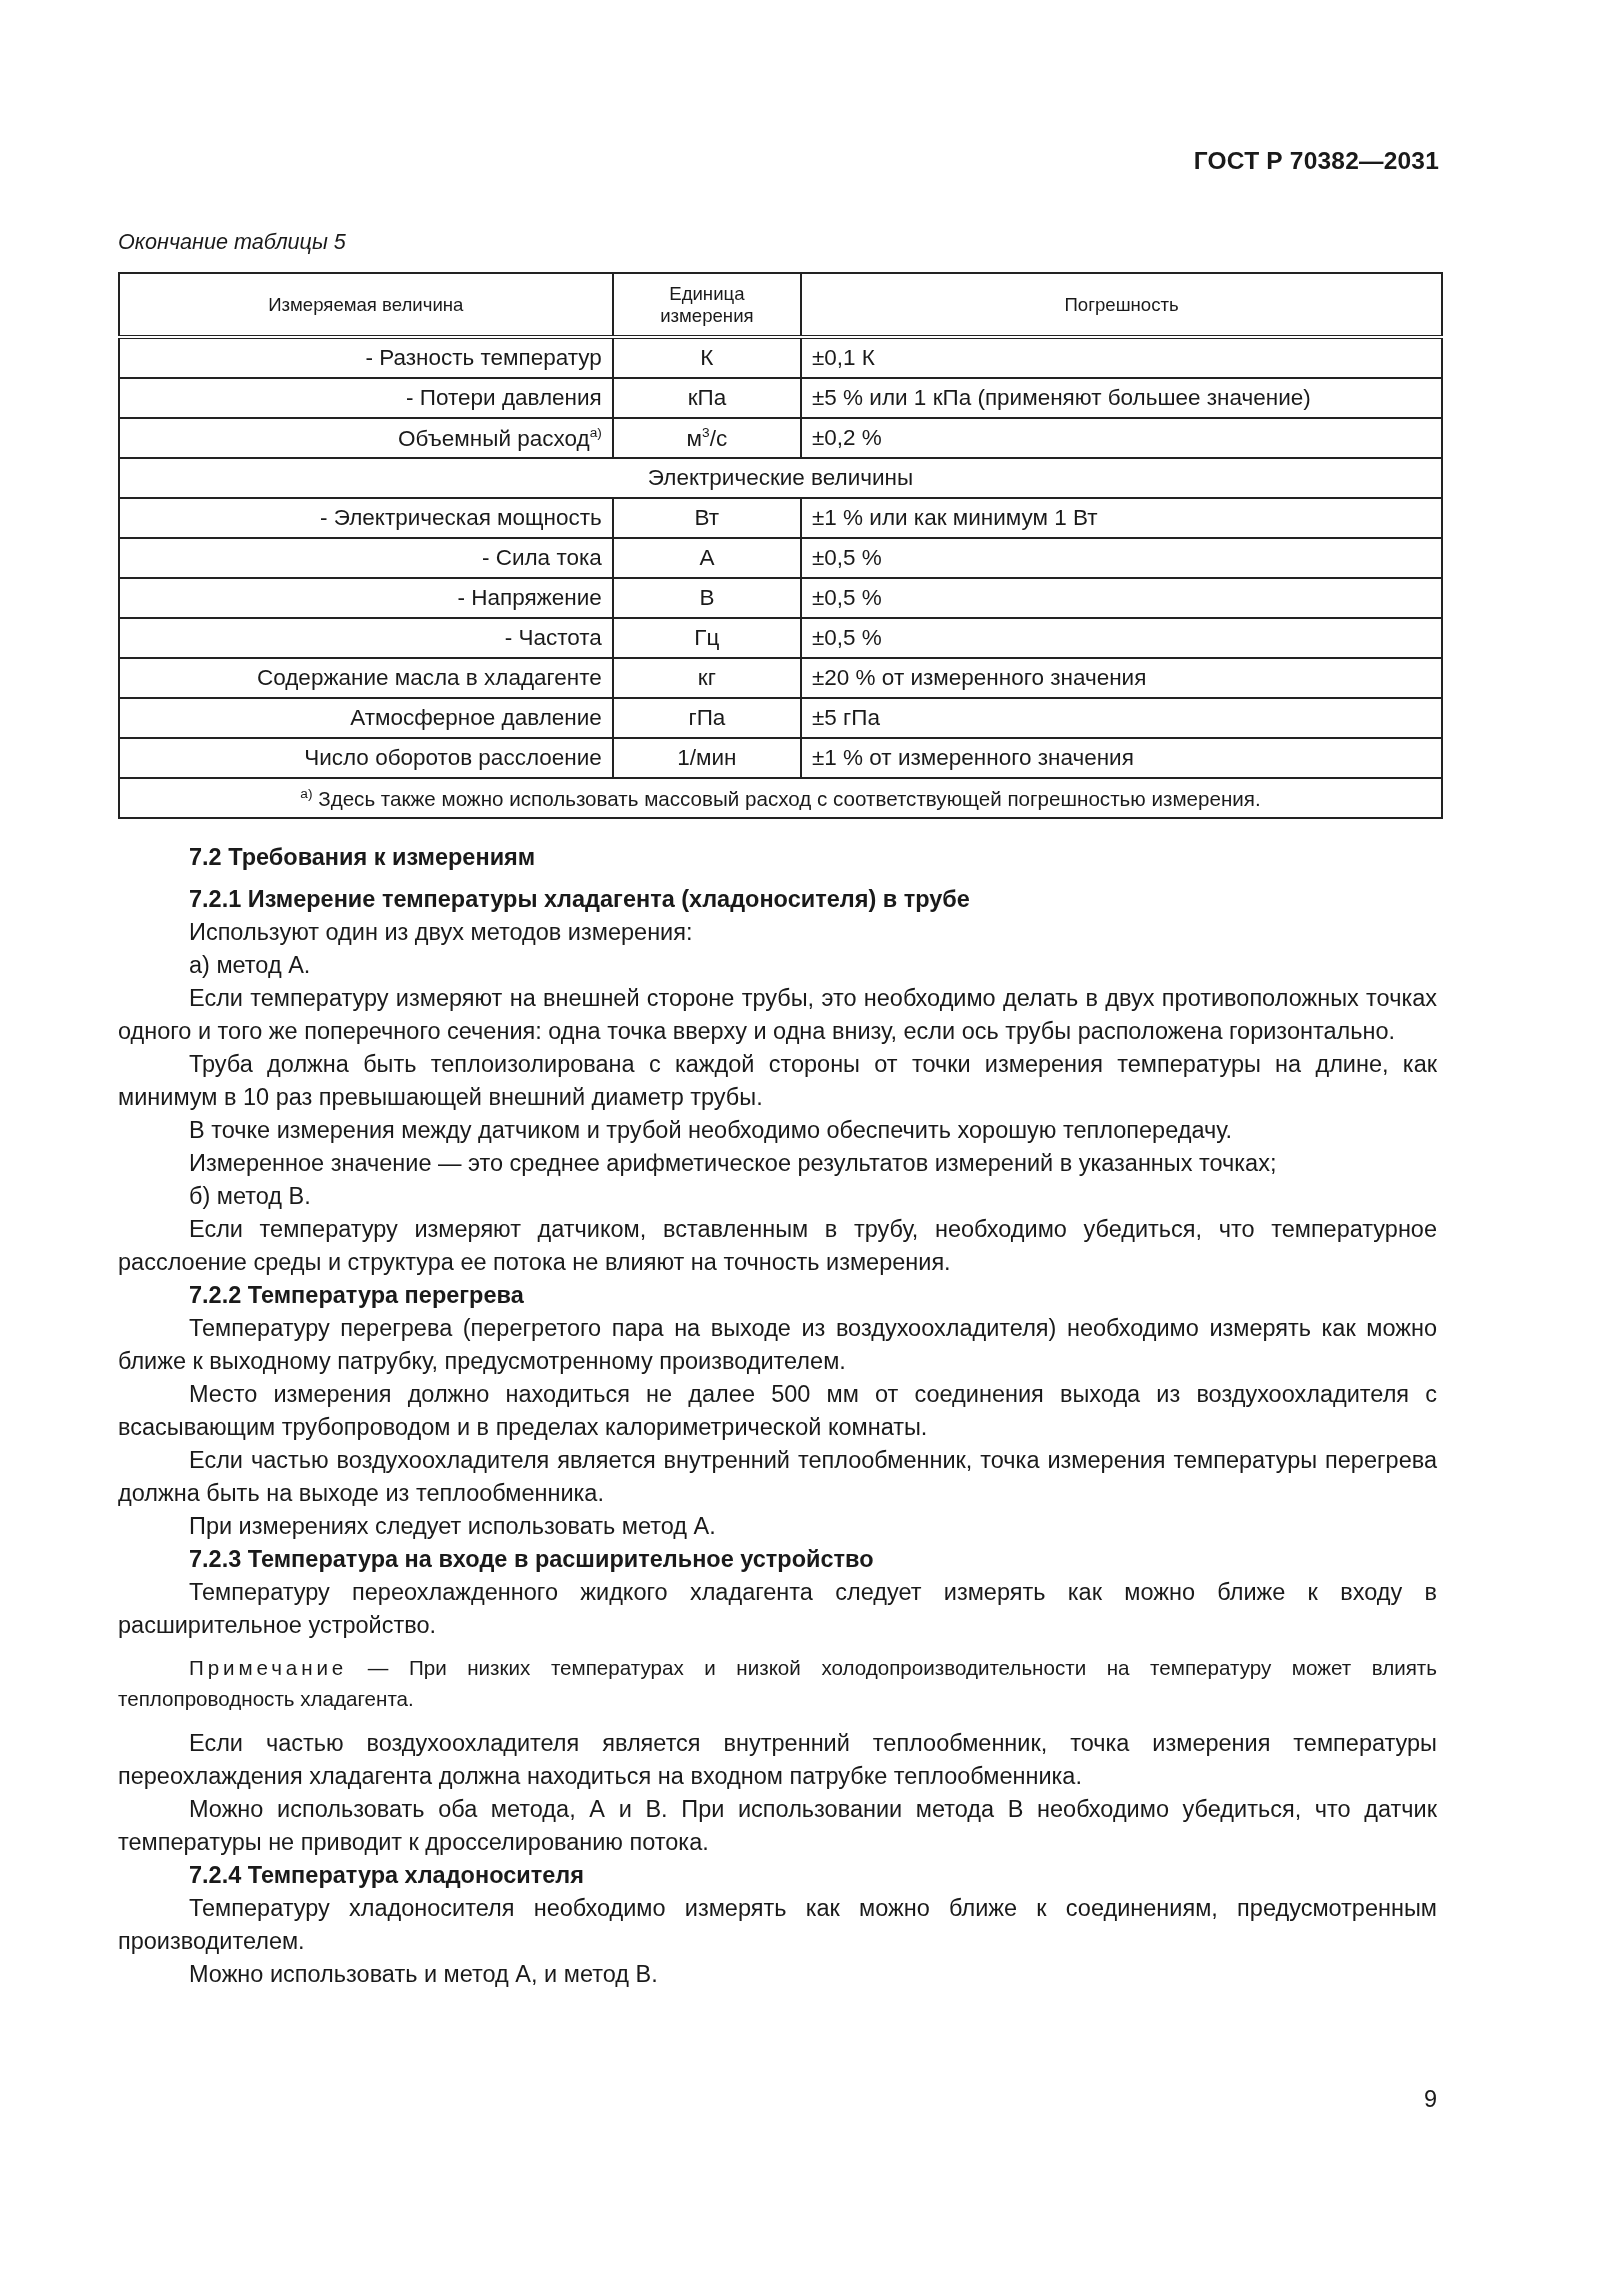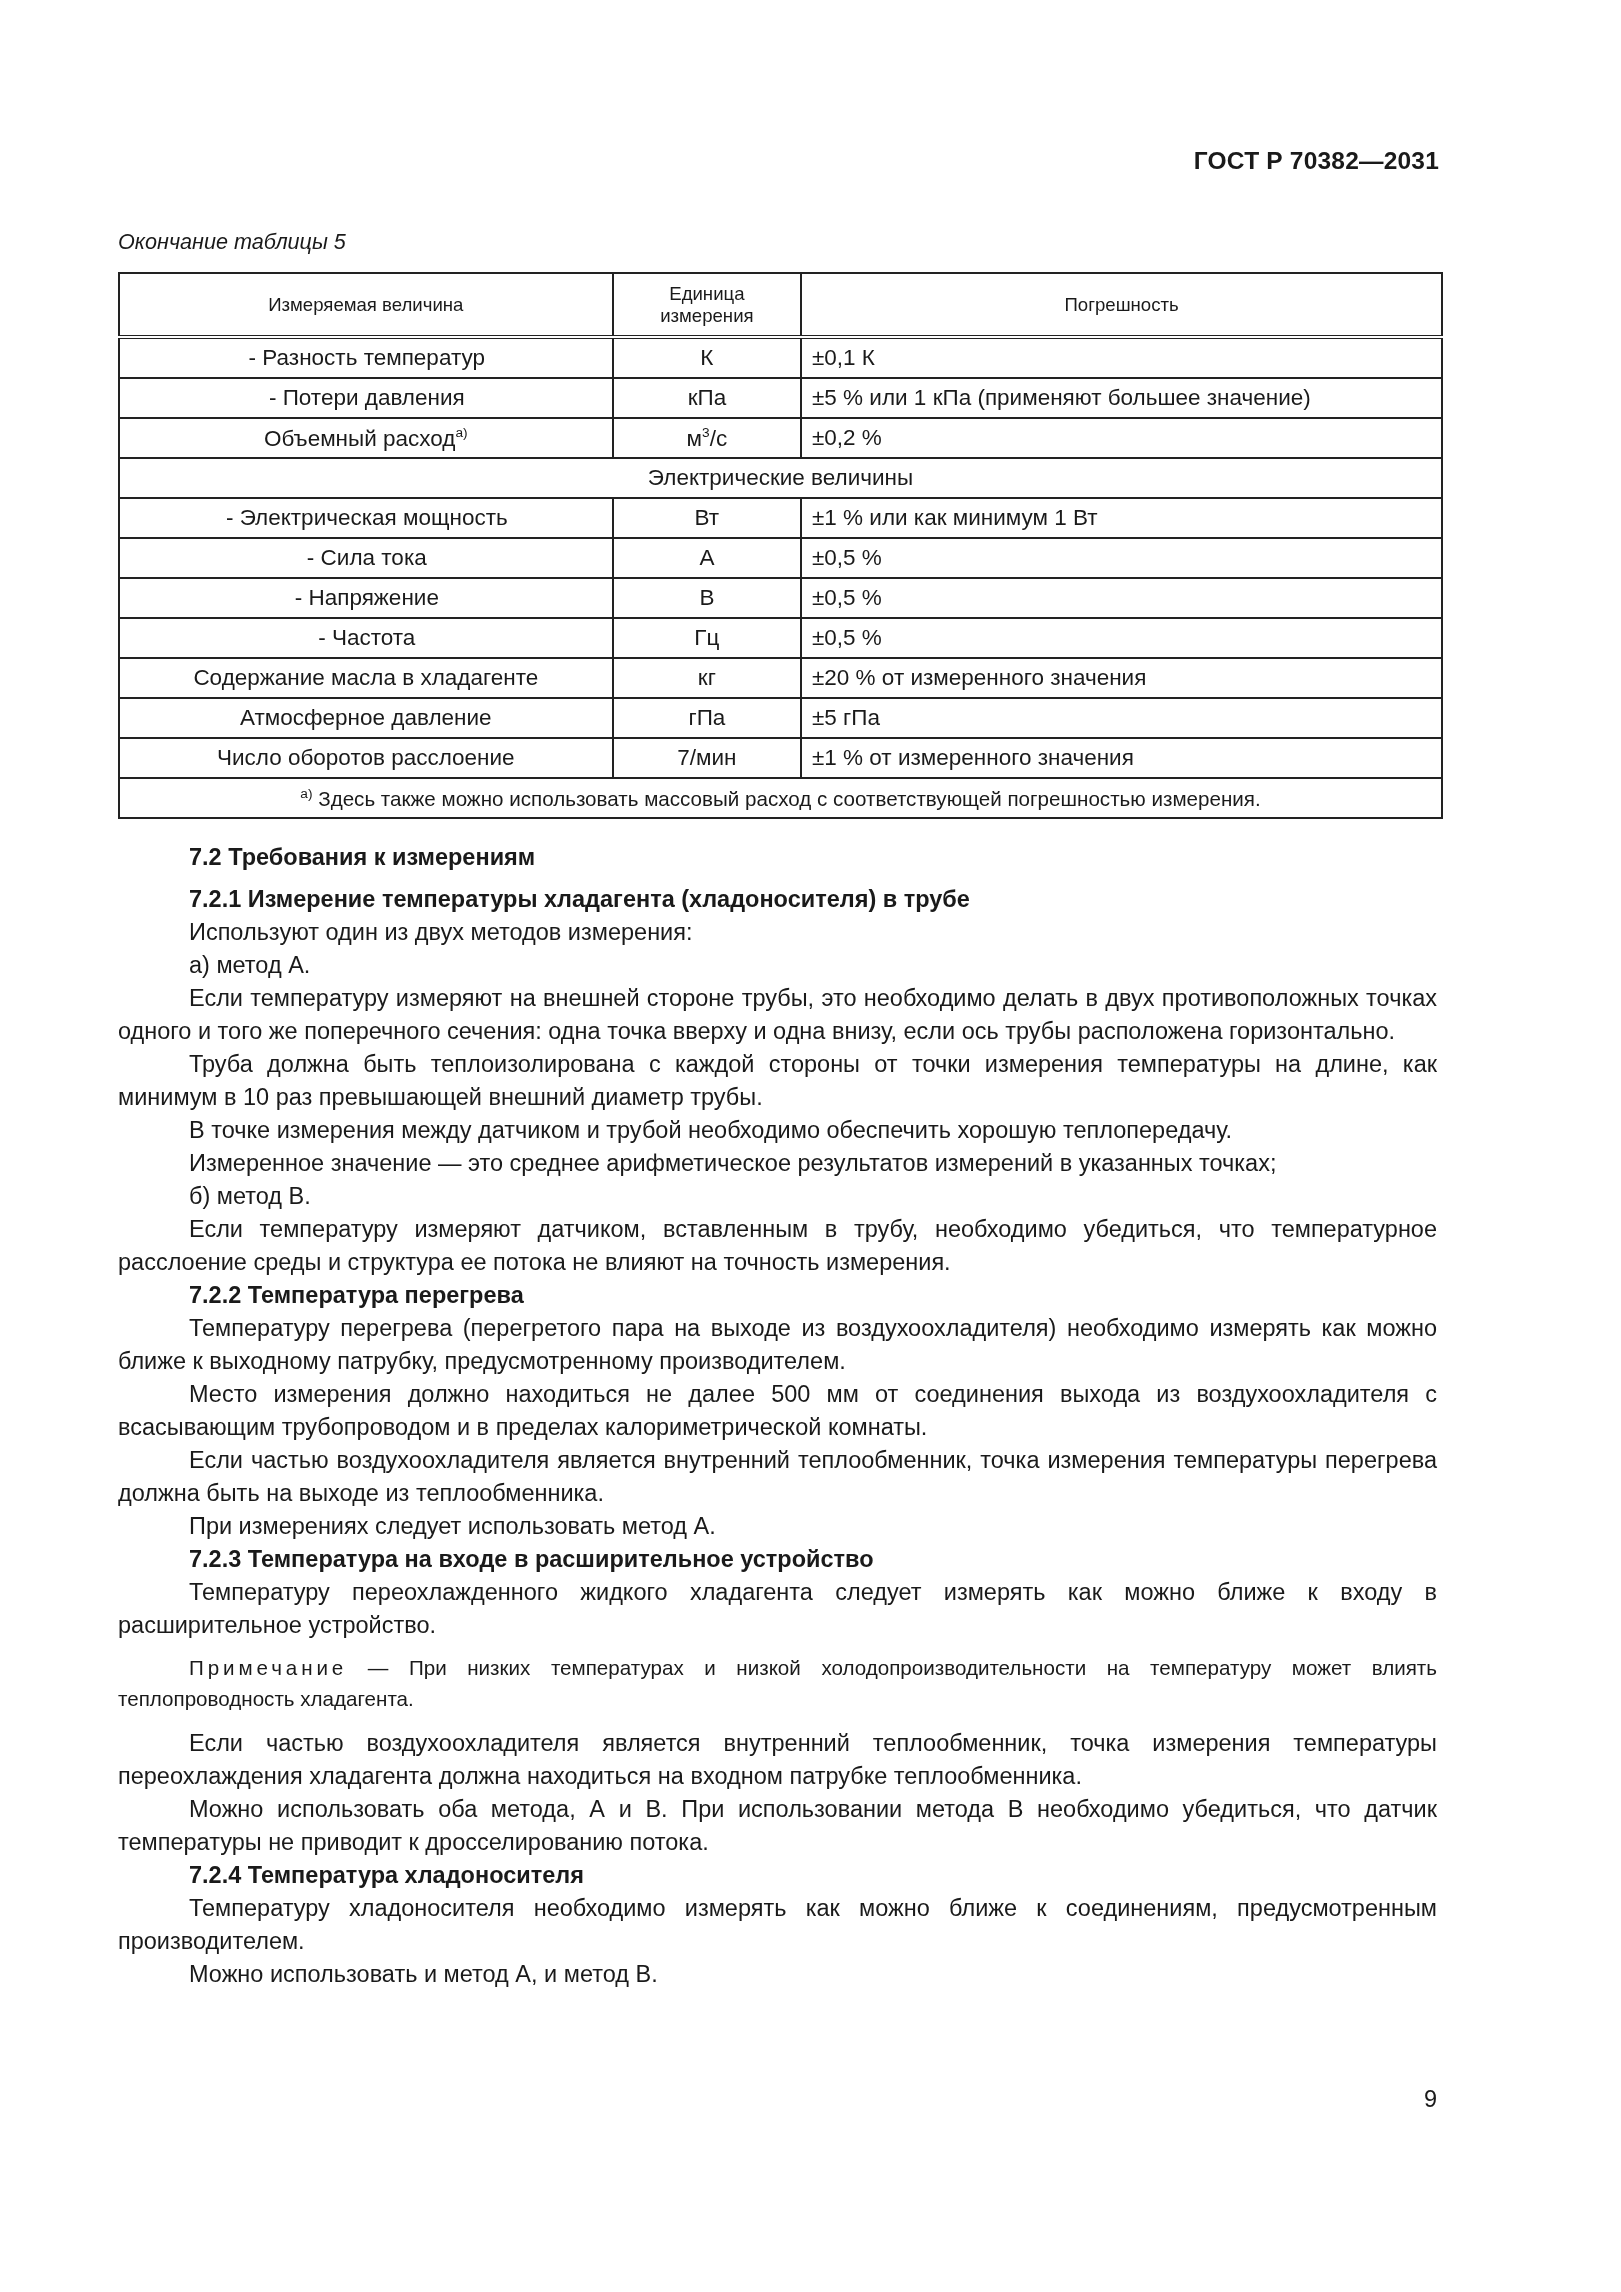--- a/index.html
+++ b/index.html
@@ -4,21 +4,21 @@
 <style>
   html,body{margin:0;padding:0;background:#fff;}
   body{width:1621px;height:2293px;position:relative;overflow:hidden;
        font-family:"Liberation Sans",sans-serif;color:#1a1a1a;}
   .hdr{position:absolute;top:147px;right:182px;font-weight:bold;font-size:24.5px;letter-spacing:0.2px;}
   .caption{position:absolute;top:229px;left:118px;font-style:italic;font-size:21.6px;}
   table.t{position:absolute;top:272px;left:118px;width:1325px;border-collapse:collapse;font-size:22.5px;}
   table.t td,table.t th{border:2px solid #222;padding:0 9.8px;height:38px;vertical-align:middle;}
   table.t th{font-weight:normal;font-size:18.6px;height:61px;text-align:center;line-height:21.6px;}
   table.t thead tr{border-bottom:4.9px double #222;}
-  .c1{width:470px;text-align:center;}
+  .c1{width:470px;text-align:right;}
   .c2{width:167px;text-align:center;}
   .c3{text-align:left;}
   .ind{padding-left:11.8px!important;}
   .grp{text-align:center!important;}
   .note{text-align:center!important;font-size:20.6px;}
   sup{font-size:13.7px;}
   .body{position:absolute;top:841px;left:118px;width:1319px;font-size:23.5px;line-height:33px;}
   .body p{margin:0;text-align:justify;text-indent:71px;}
   .body p.h{font-weight:bold;}
   .body p.h2{font-weight:bold;margin-bottom:8.8px;}
@@ -84,21 +84,21 @@
       <td class="c2">кг</td>
       <td class="c3">±20 % от измеренного значения</td>
     </tr>
     <tr>
       <td class="c1">Атмосферное давление</td>
       <td class="c2">гПа</td>
       <td class="c3">±5 гПа</td>
     </tr>
     <tr>
       <td class="c1">Число оборотов расслоение</td>
-      <td class="c2">7/мин</td>
+      <td class="c2">1/мин</td>
       <td class="c3">±1 % от измеренного значения</td>
     </tr>
     <tr>
       <td colspan="3" class="note"><sup>а)</sup><span> Здесь также можно использовать массовый расход с соответствующей погрешностью измерения.</span></td>
     </tr>
   </tbody>
 </table>
 
 <div class="body">
   <p class="h2">7.2  Требования к измерениям</p>

